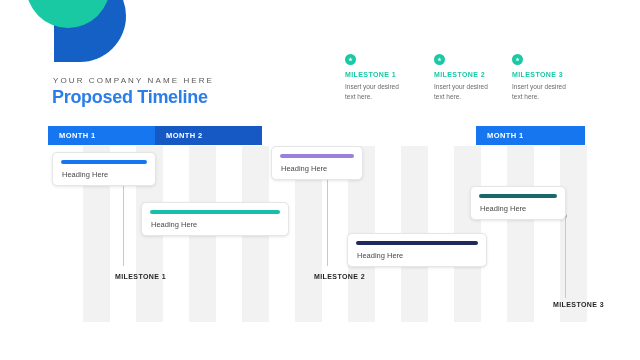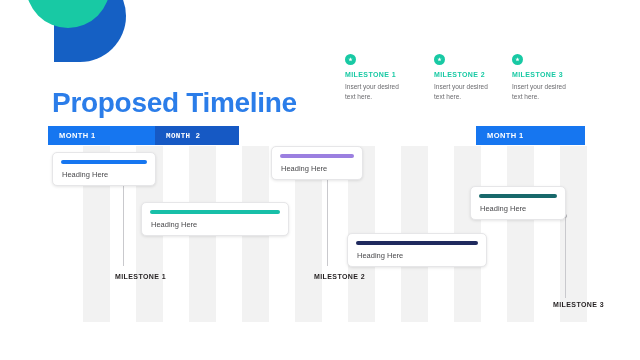--- a/index.html
+++ b/index.html
@@ -25,21 +25,21 @@
   }
 
   
   #company{
     position:absolute;left:53px;top:76px;
     font-size:8px;letter-spacing:2.1px;color:#58585b;font-weight:400;
     white-space:nowrap;
   }
   #title{
     position:absolute;left:52px;top:87px;
-    font-size:28px;font-weight:bold;color:#2b7de9;letter-spacing:-0.3px;
+    font-size:18px;font-weight:bold;color:#2b7de9;letter-spacing:-0.3px;
     white-space:nowrap;
   }
 
   
   .legend-item{position:absolute;top:54px;width:78px;}
   .legend-icon{
     width:11px;height:11px;border-radius:50%;background:#18c9a4;
     position:relative;display:block;
   }
   .legend-icon::after{
@@ -96,20 +96,21 @@
 </head>
 <body>
 
 <div id="slide">
 
   <div id="logo">
     <div class="blue"></div>
     <div class="teal"></div>
   </div>
 
+  <div id="company">YOUR COMPANY NAME HERE</div>
   <div id="title">Proposed Timeline</div>
 
   <div id="legend-root">
       <div class="legend-item" style="left: 345px;">
         <span class="legend-icon" style="background: rgb(24, 201, 164);"></span>
         <div class="legend-title" style="color: rgb(24, 201, 164);">MILESTONE 1</div>
         <div class="legend-text">Insert your desired text here.</div>
       </div>
       <div class="legend-item" style="left: 434px;">
         <span class="legend-icon" style="background: rgb(24, 201, 164);"></span>
@@ -133,21 +134,21 @@
       <div class="stripe" style="left: 401px; background: rgb(242, 242, 242);"></div>
       <div class="stripe" style="left: 454px; background: rgb(242, 242, 242);"></div>
       <div class="stripe" style="left: 507px; background: rgb(242, 242, 242);"></div>
       <div class="stripe" style="left: 560px; background: rgb(242, 242, 242);"></div>
     </div>
 
   <div id="monthbar">
       <div class="month" style="left: 0px; width: 107px; background: rgb(22, 118, 240);">
         <span>MONTH 1</span>
       </div>
-      <div class="month" style="left: 107px; width: 84px; background: rgb(22, 89, 196); font-family: Liberation Mono, monospace;">
+      <div class="month" style="left: 107px; width: 107px; background: rgb(22, 89, 196);">
         <span>MONTH 2</span>
       </div>
       <div class="month" style="left: 428px; width: 109px; background: rgb(22, 118, 240);">
         <span>MONTH 1</span>
       </div>
     </div>
 
   <div id="timeline-root">
       <div class="connector" style="left: 123px; top: 182px; height: 84px;"></div>
       <div class="card-dot" style="left: 121px; top: 180px;"></div>

